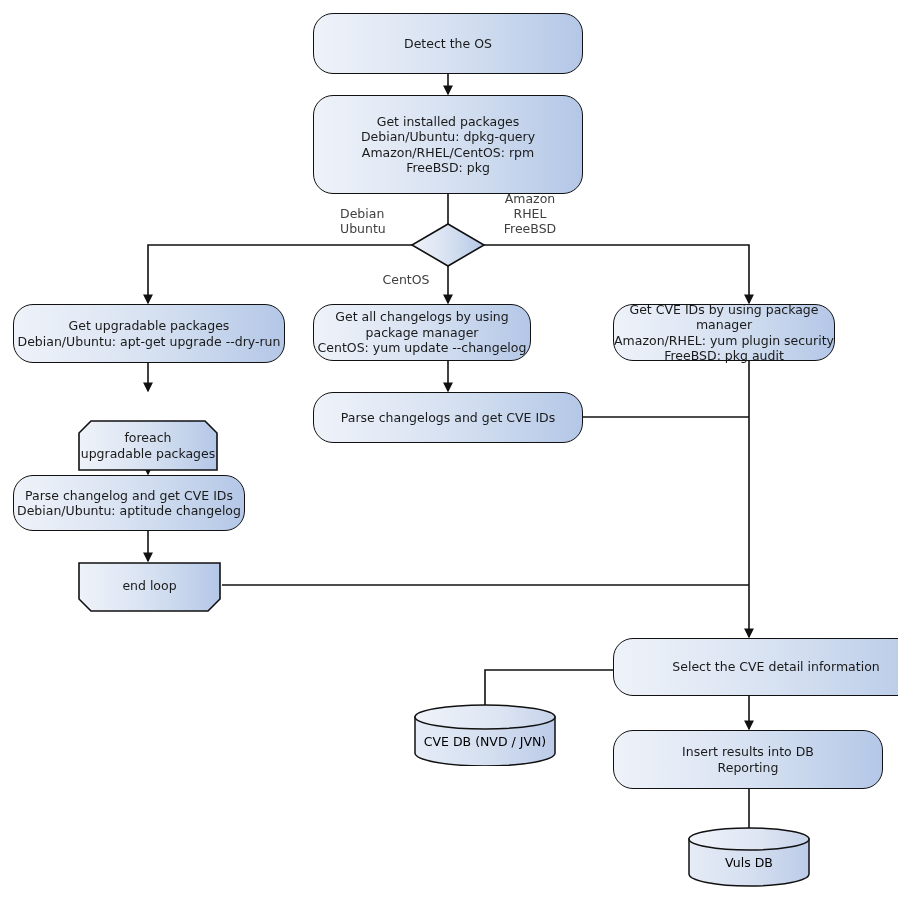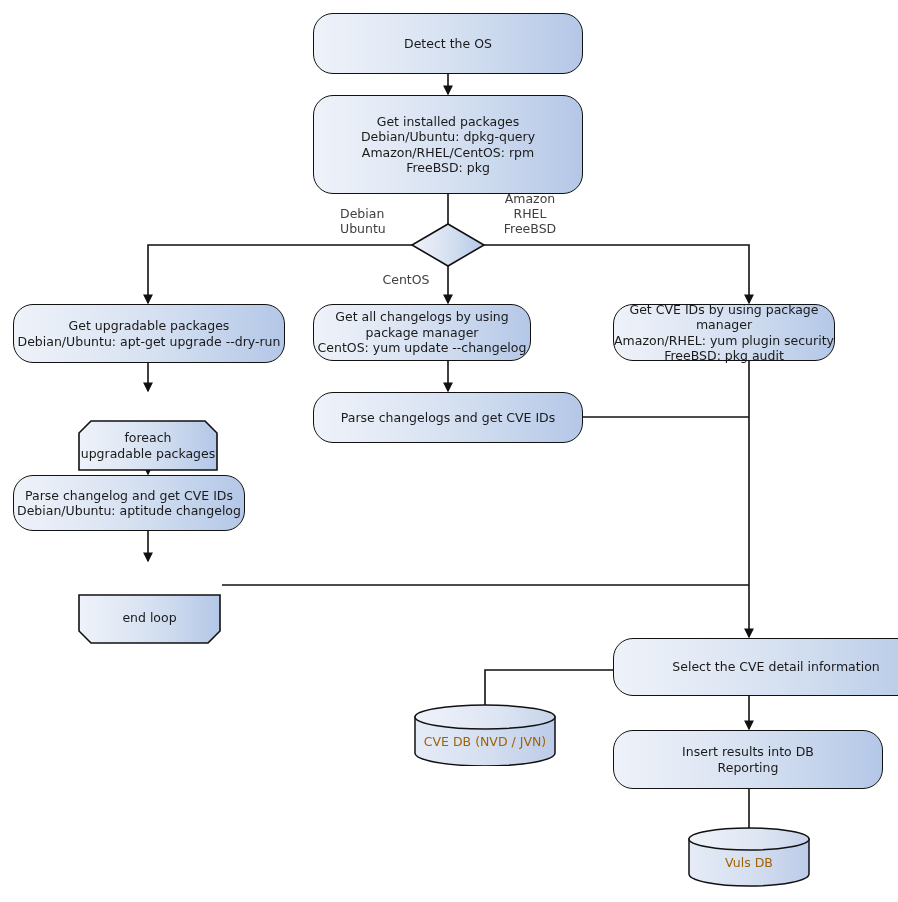--- a/index.html
+++ b/index.html
@@ -69,21 +69,21 @@
   }
   .db-wrap {
     position: absolute;
   }
   .db-wrap .lbl {
     position: absolute;
     left: 0;
     width: 100%;
     text-align: center;
     font-size: 12.5px;
-    color: #a16207;
+    color: #000000;
   }
   .edge-label {
     position: absolute;
     font-size: 12.5px;
     line-height: 15px;
     color: #404040;
     white-space: pre-line;
     text-align: center;
   }
 </style>
@@ -197,21 +197,21 @@
     </svg>
     <div class="lbl">foreach
 upgradable  packages</div>
   </div>
 
   <div class="node proc" style="left:13px; top:475px; width:232px; height:56px;">
     <span>Parse changelog and get  CVE IDs
 Debian/Ubuntu: aptitude changelog</span>
   </div>
 
-  <div class="loop-wrap" style="left:78px; top:562px; width:143px; height:48px;margin-top:32px;">
+  <div class="loop-wrap" style="left:78px; top:562px; width:143px; height:48px;">
     <svg class="shape" width="143" height="50" viewBox="0 0 143 50">
       <path d="M 1 1 L 142 1 L 142 37 L 130 49 L 13 49 L 1 37 Z" fill="url(#nodeGrad)" stroke="#111111" stroke-width="1.6"></path>
     </svg>
     <div class="lbl">end loop</div>
   </div>
 
   <div class="node proc" style="left:313px; top:392px; width:270px; height:51px;">
     <span>Parse changelogs and get CVE IDs</span>
   </div>
 

